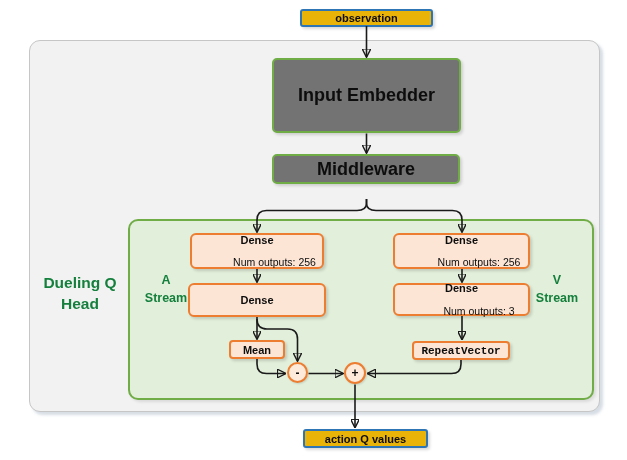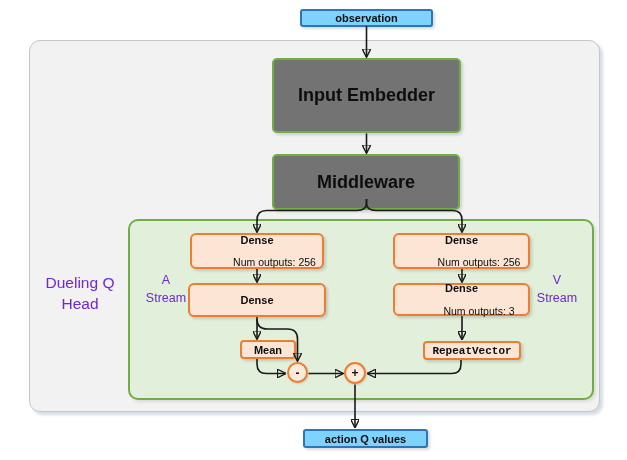--- a/index.html
+++ b/index.html
@@ -35,21 +35,21 @@
   
   .node {
     display: flex; align-items: center; justify-content: center;
     flex-direction: column;
     text-align: center;
     color: #0d0d0d;
     z-index: 4;
     box-shadow: 2px 2px 3px rgba(0,0,0,0.15);
   }
   .blue-node {
-    background: #7dd3fc;
+    background: #eab308;
     border: 2px solid #2e75b6;
     border-radius: 3px;
     font-weight: bold; font-size: 11px; justify-content: center;
   }
   .green-node {
     background: #737373;
     border: 2px solid #70ad47;
     border-radius: 5px;
     font-weight: bold; font-size: 18px;
   }
@@ -57,33 +57,32 @@
     background: #fce5d5;
     border: 2px solid #ed7d31;
     border-radius: 6px;
     gap: 9px;
   }
   .orange-node .t { font-weight: bold; font-size: 11px; line-height: 1.35; white-space: nowrap; }
   .orange-node .s { font-weight: normal; font-size: 10.5px; line-height: 1.25; white-space: nowrap; padding-left: 35px; }
   .small-orange {
     font-weight: bold; font-size: 11px;
     border-radius: 4px;
-    margin-left: 11px;
   }
   .op-circle {
     border-radius: 50%;
     background: #fdeada;
     border: 2.5px solid #ed7d31;
     font-weight: bold; font-size: 12px; line-height: 1;
     box-shadow: 1px 1px 2px rgba(0,0,0,0.12);
   }
 
   
   .free-label {
-    text-align: center; color: #6d28d9; font-weight: normal;
+    text-align: center; color: #15803d; font-weight: bold;
     z-index: 3;
   }
   .head-title { font-size: 15.5px; line-height: 1.35; }
   .stream-label { font-size: 12.5px; line-height: 1.4; }
   .free-label span { display: block; }
 
   
   #connectors {
     position: absolute; left: 0; top: 0;
     width: 627px; height: 460px;
@@ -120,21 +119,21 @@
   <div class="abs node blue-node" style="left:300px; top:9px; width:133px; height:18px;">
     <span>observation</span>
   </div>
   <div class="abs node blue-node" style="left:303px; top:429px; width:125px; height:19px;">
     <span>action Q values</span>
   </div>
 
   <div class="abs node green-node" style="left:272px; top:58px; width:189px; height:75px;">
     <span>Input Embedder</span>
   </div>
-  <div class="abs node green-node" style="left:272px; top:154px; width:188px; height:56px;">
+  <div class="abs node green-node" style="left:272px; top:154px; width:188px; height:30px;">
     <span>Middleware</span>
   </div>
 
   <div class="abs node orange-node" style="left:190px; top:233px; width:134px; height:36px;">
     <span class="t">Dense</span>
     <span class="s">Num outputs: 256</span>
   </div>
   <div class="abs node orange-node" style="left:188px; top:283px; width:138px; height:34px;">
     <span class="t">Dense</span>
   </div>

